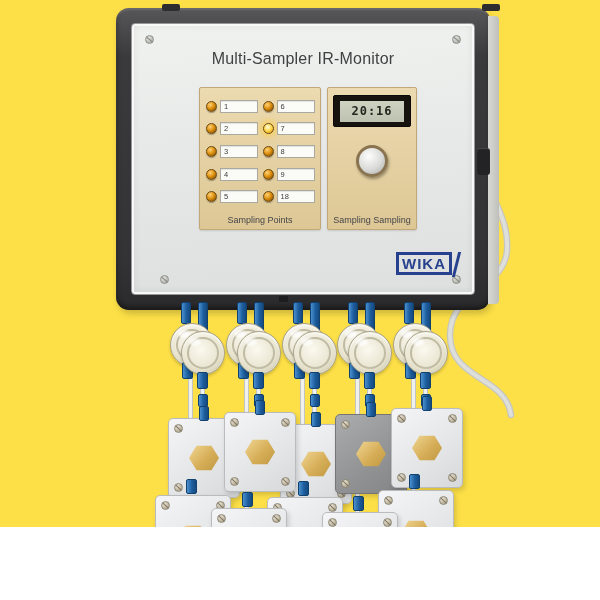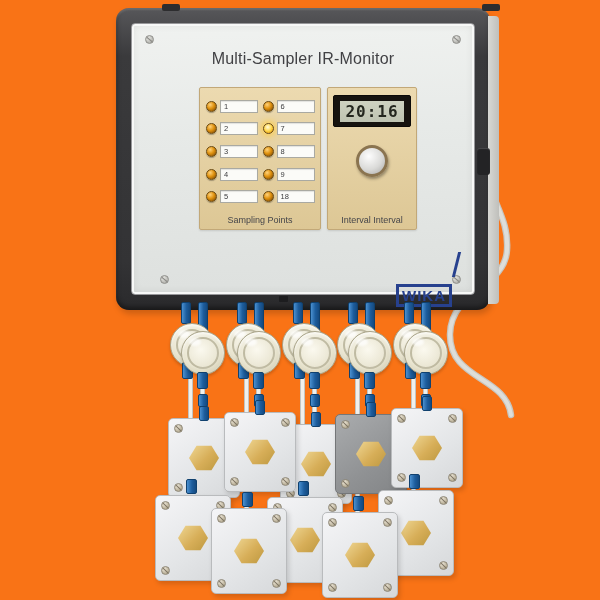--- a/index.html
+++ b/index.html
@@ -1,16 +1,16 @@
 <!DOCTYPE html>
 <html><head>
 <meta charset="utf-8">
 <style>
   html,body{margin:0;padding:0;background:#fff;}
-  .scene{position:relative;width:600px;height:600px;background:#f97316;overflow:hidden;
+  .scene{position:relative;width:600px;height:527px;background:#fde047;overflow:hidden;
          font-family:"Liberation Sans", sans-serif;}
 
   
   .cable-svg{position:absolute;left:0;top:0;z-index:2;}
 
   
   .enclosure{position:absolute;left:116px;top:8px;width:374px;height:302px;z-index:10;
     background:linear-gradient(#57575a,#3a3a3c 16%,#333335 84%,#2a2a2c);
     border-radius:13px;
     box-shadow:inset 0 2px 2px rgba(255,255,255,.14), inset 0 -3px 5px rgba(0,0,0,.45), 2px 4px 6px rgba(0,0,0,.18);}
@@ -51,31 +51,31 @@
     box-shadow:0 0 6px 2px rgba(255,205,60,.85);}
   .sp-field{width:38px;height:13px;background:#fbfbf8;border:1px solid #a9a9a2;
     box-shadow:inset 0 1px 1px rgba(0,0,0,.10);display:flex;align-items:center;
     font-size:7.5px;color:#3c3c3e;padding-left:3px;box-sizing:border-box;}
 
   
   .lcd{position:absolute;left:5px;top:7px;width:76px;height:30px;background:#16130f;
     border:1px solid #0c0a08;border-radius:2px;display:flex;align-items:center;justify-content:center;}
   .lcd-face{width:64px;height:21px;background:linear-gradient(#ced2c1,#bec3b1);
     display:flex;align-items:center;justify-content:center;
-    font-family:"DejaVu Sans Mono", monospace;font-size:16px;font-weight:bold;
+    font-family:"DejaVu Sans Mono", monospace;font-size:12px;font-weight:bold;
     color:#24271f;letter-spacing:1px;}
   .knob{position:absolute;left:50%;top:57px;transform:translateX(-50%);
     width:26px;height:26px;border-radius:50%;border:3px solid #8a7450;
     background:radial-gradient(circle at 38% 32%, #fdfdfd, #dadad8 55%, #a8a8a6);
     box-shadow:1px 2px 3px rgba(0,0,0,.35);cursor:pointer;}
 
   
   .wika{position:absolute;left:264px;top:228px;display:flex;align-items:flex-start;}
   .wika-box{font-weight:bold;font-size:15px;color:#27418e;border:3px solid #27418e;
-    padding:0 3px;line-height:17px;letter-spacing:1px;margin-top:32px;}
+    padding:0 3px;line-height:17px;letter-spacing:1px;}
   .wika-slash{width:0;height:25px;border-left:3px solid #27418e;transform:skewX(-14deg);margin-left:3px;}
 
   
   .gland{position:absolute;left:477px;top:148px;width:13px;height:27px;background:#232325;
     border-radius:3px;z-index:12;box-shadow:inset 0 1px 1px rgba(255,255,255,.18);}
 
   
   .pair{position:absolute;inset:0;pointer-events:none;}
   .p1{--bx:192px;--tbh:129px;--tfh:42px;--cly:479px;}
   .p2{--bx:248px;--tbh:142px;--tfh:36px;--cly:492px;}
@@ -219,21 +219,21 @@
           </div>
         </div>
         <div class="panel-caption">Sampling Points</div>
       </div>
 
       <div class="sub-panel si-panel">
         <div class="lcd">
           <div class="lcd-face">20:16</div>
         </div>
         <div class="knob"></div>
-        <div class="panel-caption">Interval Interval</div>
+        <div class="panel-caption">Sampling Sampling</div>
       </div>
 
       <div class="wika">
         <span class="wika-box">WIKA</span>
         <span class="wika-slash"></span>
       </div>
     </div>
   </div>
 
   <div class="pair p1">

